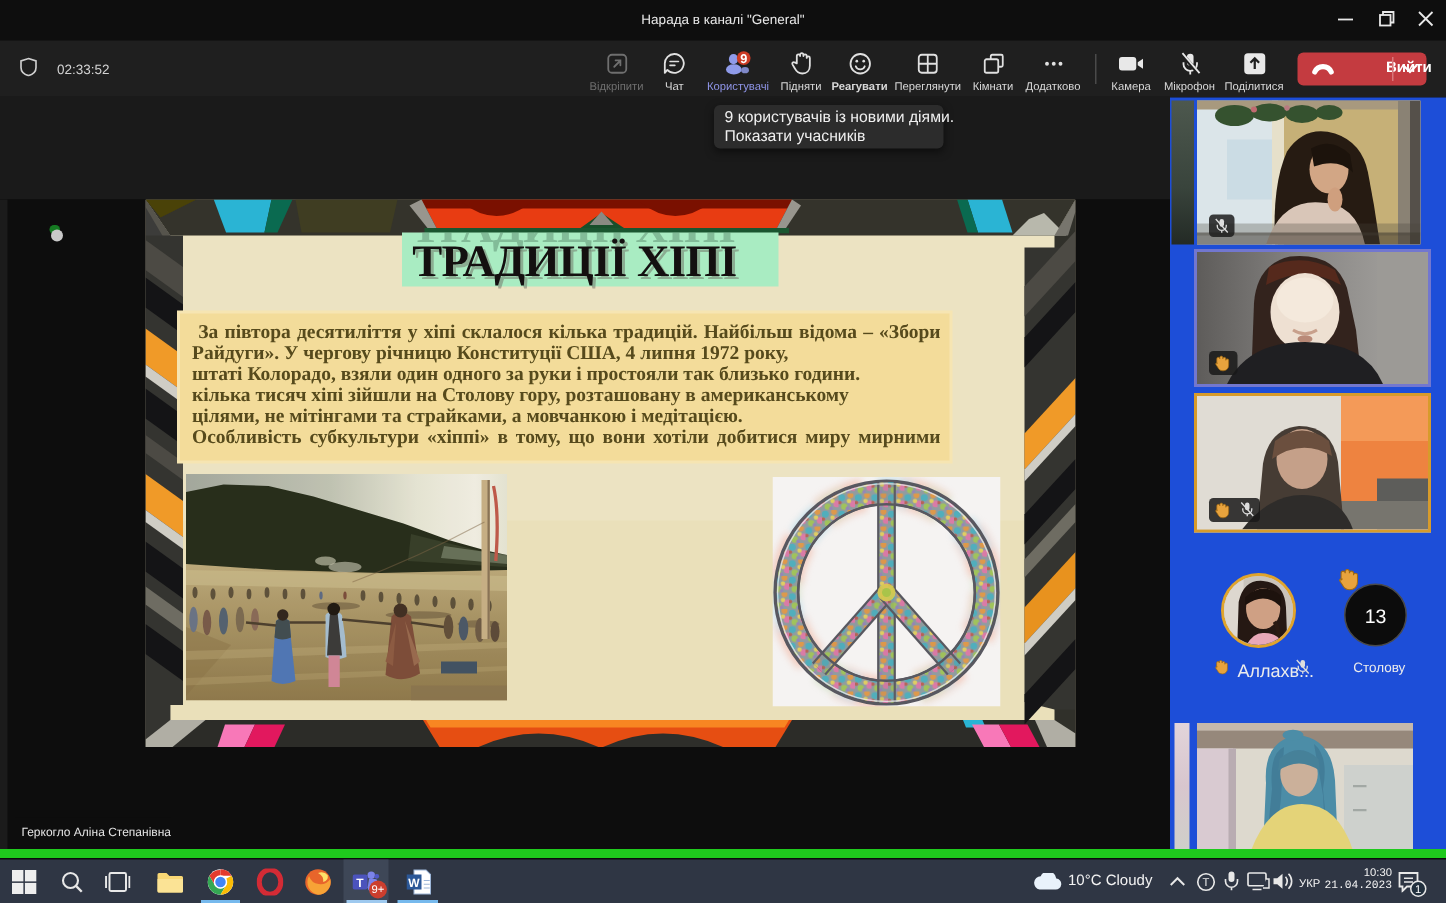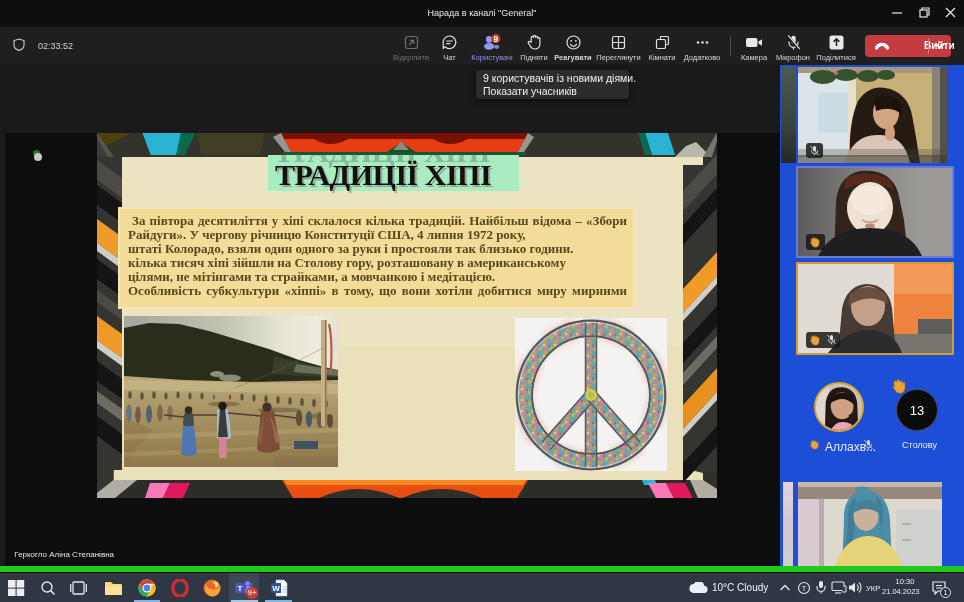--- a/index.html
+++ b/index.html
@@ -590,20 +590,20 @@
   <svg class="abs" style="left:831px;top:8px;" width="16" height="13" viewBox="0 0 16 13">
     <rect x="1" y="1" width="12" height="8.5" rx="1" fill="none" stroke="#e8e8e8" stroke-width="1.1"></rect>
     <path d="M4 12 h6" stroke="#e8e8e8" stroke-width="1.1"></path>
     <path d="M11 11 l4 0 0 -6 -2 0" fill="#2f3644" stroke="#e8e8e8" stroke-width="1"></path>
   </svg>
   <svg class="abs" style="left:848px;top:8px;" width="15" height="13" viewBox="0 0 15 13">
     <path d="M1 4.5 h2.5 L7 1.5 v10 L3.5 8.5 H1 Z" fill="#e8e8e8"></path>
     <path d="M9 3.5 a4.5 4.5 0 0 1 0 6 M11 1.5 a7 7 0 0 1 0 10" fill="none" stroke="#e8e8e8" stroke-width="1.1"></path>
   </svg>
   <div class="abs" style="left:866px;top:11px;font-size:7.5px;color:#f2f2f2;">УКР</div>
-  <div class="abs" style="left:882px;top:4px;width:46px;text-align:center;font-size:7.5px;color:#f2f2f2;">10:30</div>
-  <div class="abs" style="left:882px;top:14px;width:46px;text-align:left;font-size:7.5px;color:#f2f2f2;">21.04.2023</div>
+  <div class="abs" style="left:882px;top:4px;width:46px;text-align:right;font-size:7.5px;color:#f2f2f2;">10:30</div>
+  <div class="abs" style="left:882px;top:14px;width:46px;text-align:right;font-size:7.5px;color:#f2f2f2;font-family:Liberation Mono, monospace;">21.04.2023</div>
   <svg class="abs" style="left:931px;top:7px;" width="16" height="15" viewBox="0 0 16 15">
     <path d="M2 2 h12 v9 h-7 l-3 3 v-3 h-2 Z" fill="none" stroke="#e8e8e8" stroke-width="1.2"></path>
     <path d="M5 5.5 h6 M5 8 h6" stroke="#e8e8e8" stroke-width="1"></path>
   </svg>
   <div class="abs" style="left:940px;top:14px;width:11px;height:11px;border-radius:50%;background:#22303e;border:1px solid #e8e8e8;color:#fff;font-size:7.5px;line-height:9px;text-align:center;">1</div>
 </div>
 
 </body></html>

